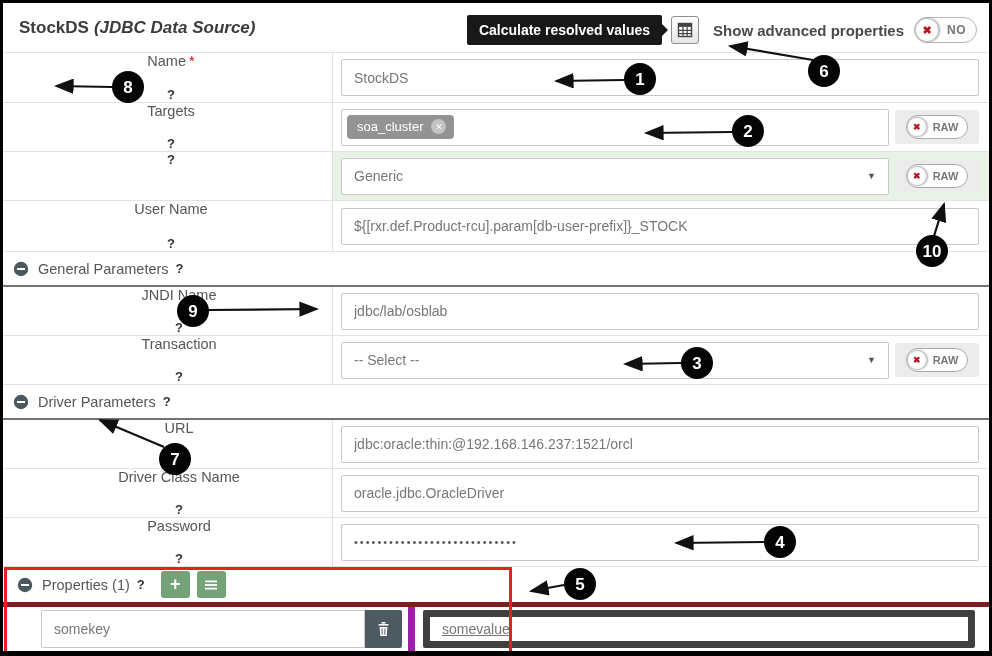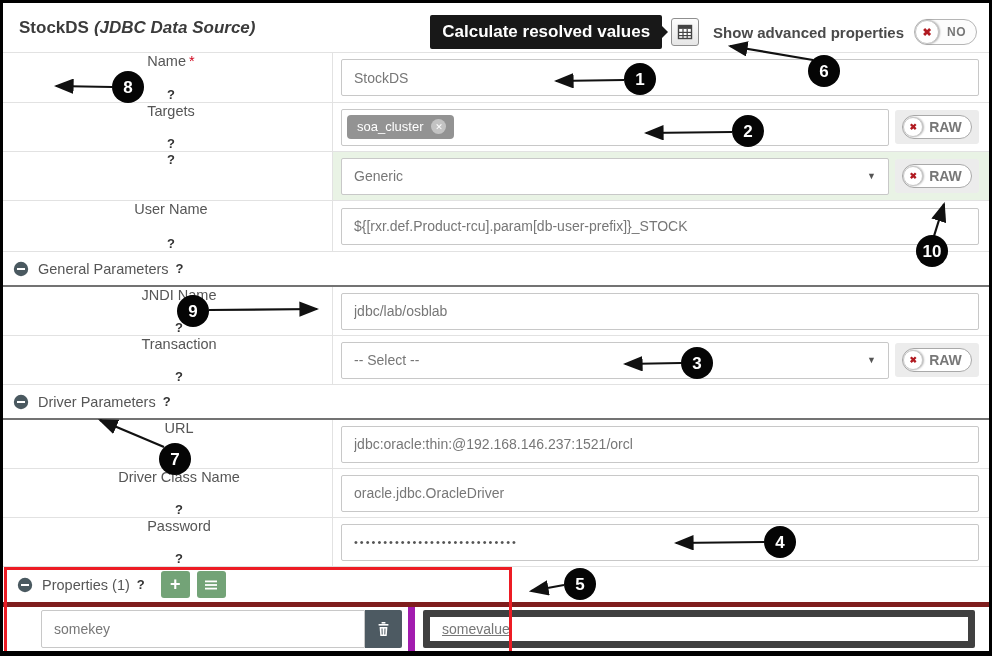--- a/index.html
+++ b/index.html
@@ -10,21 +10,21 @@
     border:3px solid #000; border-bottom-width:5px;
     background:#fff; overflow:hidden;
   }
   
   .hdr-row { height:50px; display:flex; align-items:center; padding-left:16px;
              border-bottom:1px solid #e2e2e2; }
   .title { font-size:17px; font-weight:bold; color:#3b3b3b; }
   .subtitle { font-size:17px; font-weight:bold; font-style:italic; color:#3b3b3b; margin-left:5px; }
   .topbar { position:absolute; top:12px; right:12px; display:flex; align-items:center; z-index:4; }
   .tooltip { position:relative; background:#181818; color:#fff; font-weight:bold;
-             font-size:17px; padding:7px 12px; border-radius:2px; white-space:nowrap; }
+             font-size:14px; padding:7px 12px; border-radius:2px; white-space:nowrap; }
   .tooltip::after { content:""; position:absolute; left:100%; top:50%; margin-top:-6px;
                     border:6px solid transparent; border-left-color:#181818; }
   .calcbtn { width:28px; height:28px; margin-left:9px; border:1px solid #8f8f8f; border-radius:3px;
              background:linear-gradient(#fdfdfd,#e6e6e6); display:flex; align-items:center; justify-content:center; }
   .adv-label { font-size:15px; font-weight:bold; color:#4a4a4a; margin:0 10px 0 14px; white-space:nowrap; }
   .toggle { display:flex; align-items:center; height:26px; border:1px solid #b5b5b5; border-radius:13px;
             background:#fcfcfc; padding-right:10px; }
   .knob { width:24px; height:24px; border-radius:50%; background:#fff; border:1px solid #c4c4c4;
           box-shadow:1px 0 2px rgba(0,0,0,.3); display:flex; align-items:center; justify-content:center;
           color:#b11a21; font-size:11px; font-weight:bold; }
@@ -51,21 +51,21 @@
          border-radius:4px; padding:4px 8px 5px 10px; }
   .tag-x { width:15px; height:15px; margin-left:8px; border-radius:50%; background:rgba(255,255,255,.45);
            color:#fff; font-size:9px; display:flex; align-items:center; justify-content:center; }
   .rawcell { width:84px; height:34px; margin-left:6px; background:#ececec; border-radius:3px;
              display:flex; align-items:center; justify-content:center; flex:none; }
   .rawpill { display:flex; align-items:center; height:24px; border:1px solid #a9a9a9; border-radius:12px;
              background:#fff; padding-right:9px; }
   .rawknob { width:20px; height:20px; border-radius:50%; background:#fff; border:1px solid #c8c8c8;
              box-shadow:1px 0 2px rgba(0,0,0,.3); display:flex; align-items:center; justify-content:center;
              color:#b11a21; font-size:9px; font-weight:bold; }
-  .rawtext { font-size:14px; font-weight:bold; color:#777; margin-left:6px; }
+  .rawtext { font-size:11px; font-weight:bold; color:#777; margin-left:6px; }
   input.pwd { font-size:11px; letter-spacing:2px; color:#555; }
   
   .srow { height:35px; display:flex; align-items:center; padding-left:10px;
           border-bottom:2px solid #737373; }
   .stitle { font-size:14.5px; color:#565656; margin:0 7px 0 9px; }
   
   .props-hdr { height:40px; display:flex; align-items:center; padding-left:14px;
                border-bottom:5px solid #7f1d1d; }
   .gbtn { width:29px; height:27px; border:none; border-radius:3px; background:#73a377; color:#fff;
           display:flex; align-items:center; justify-content:center; margin-left:7px; }

